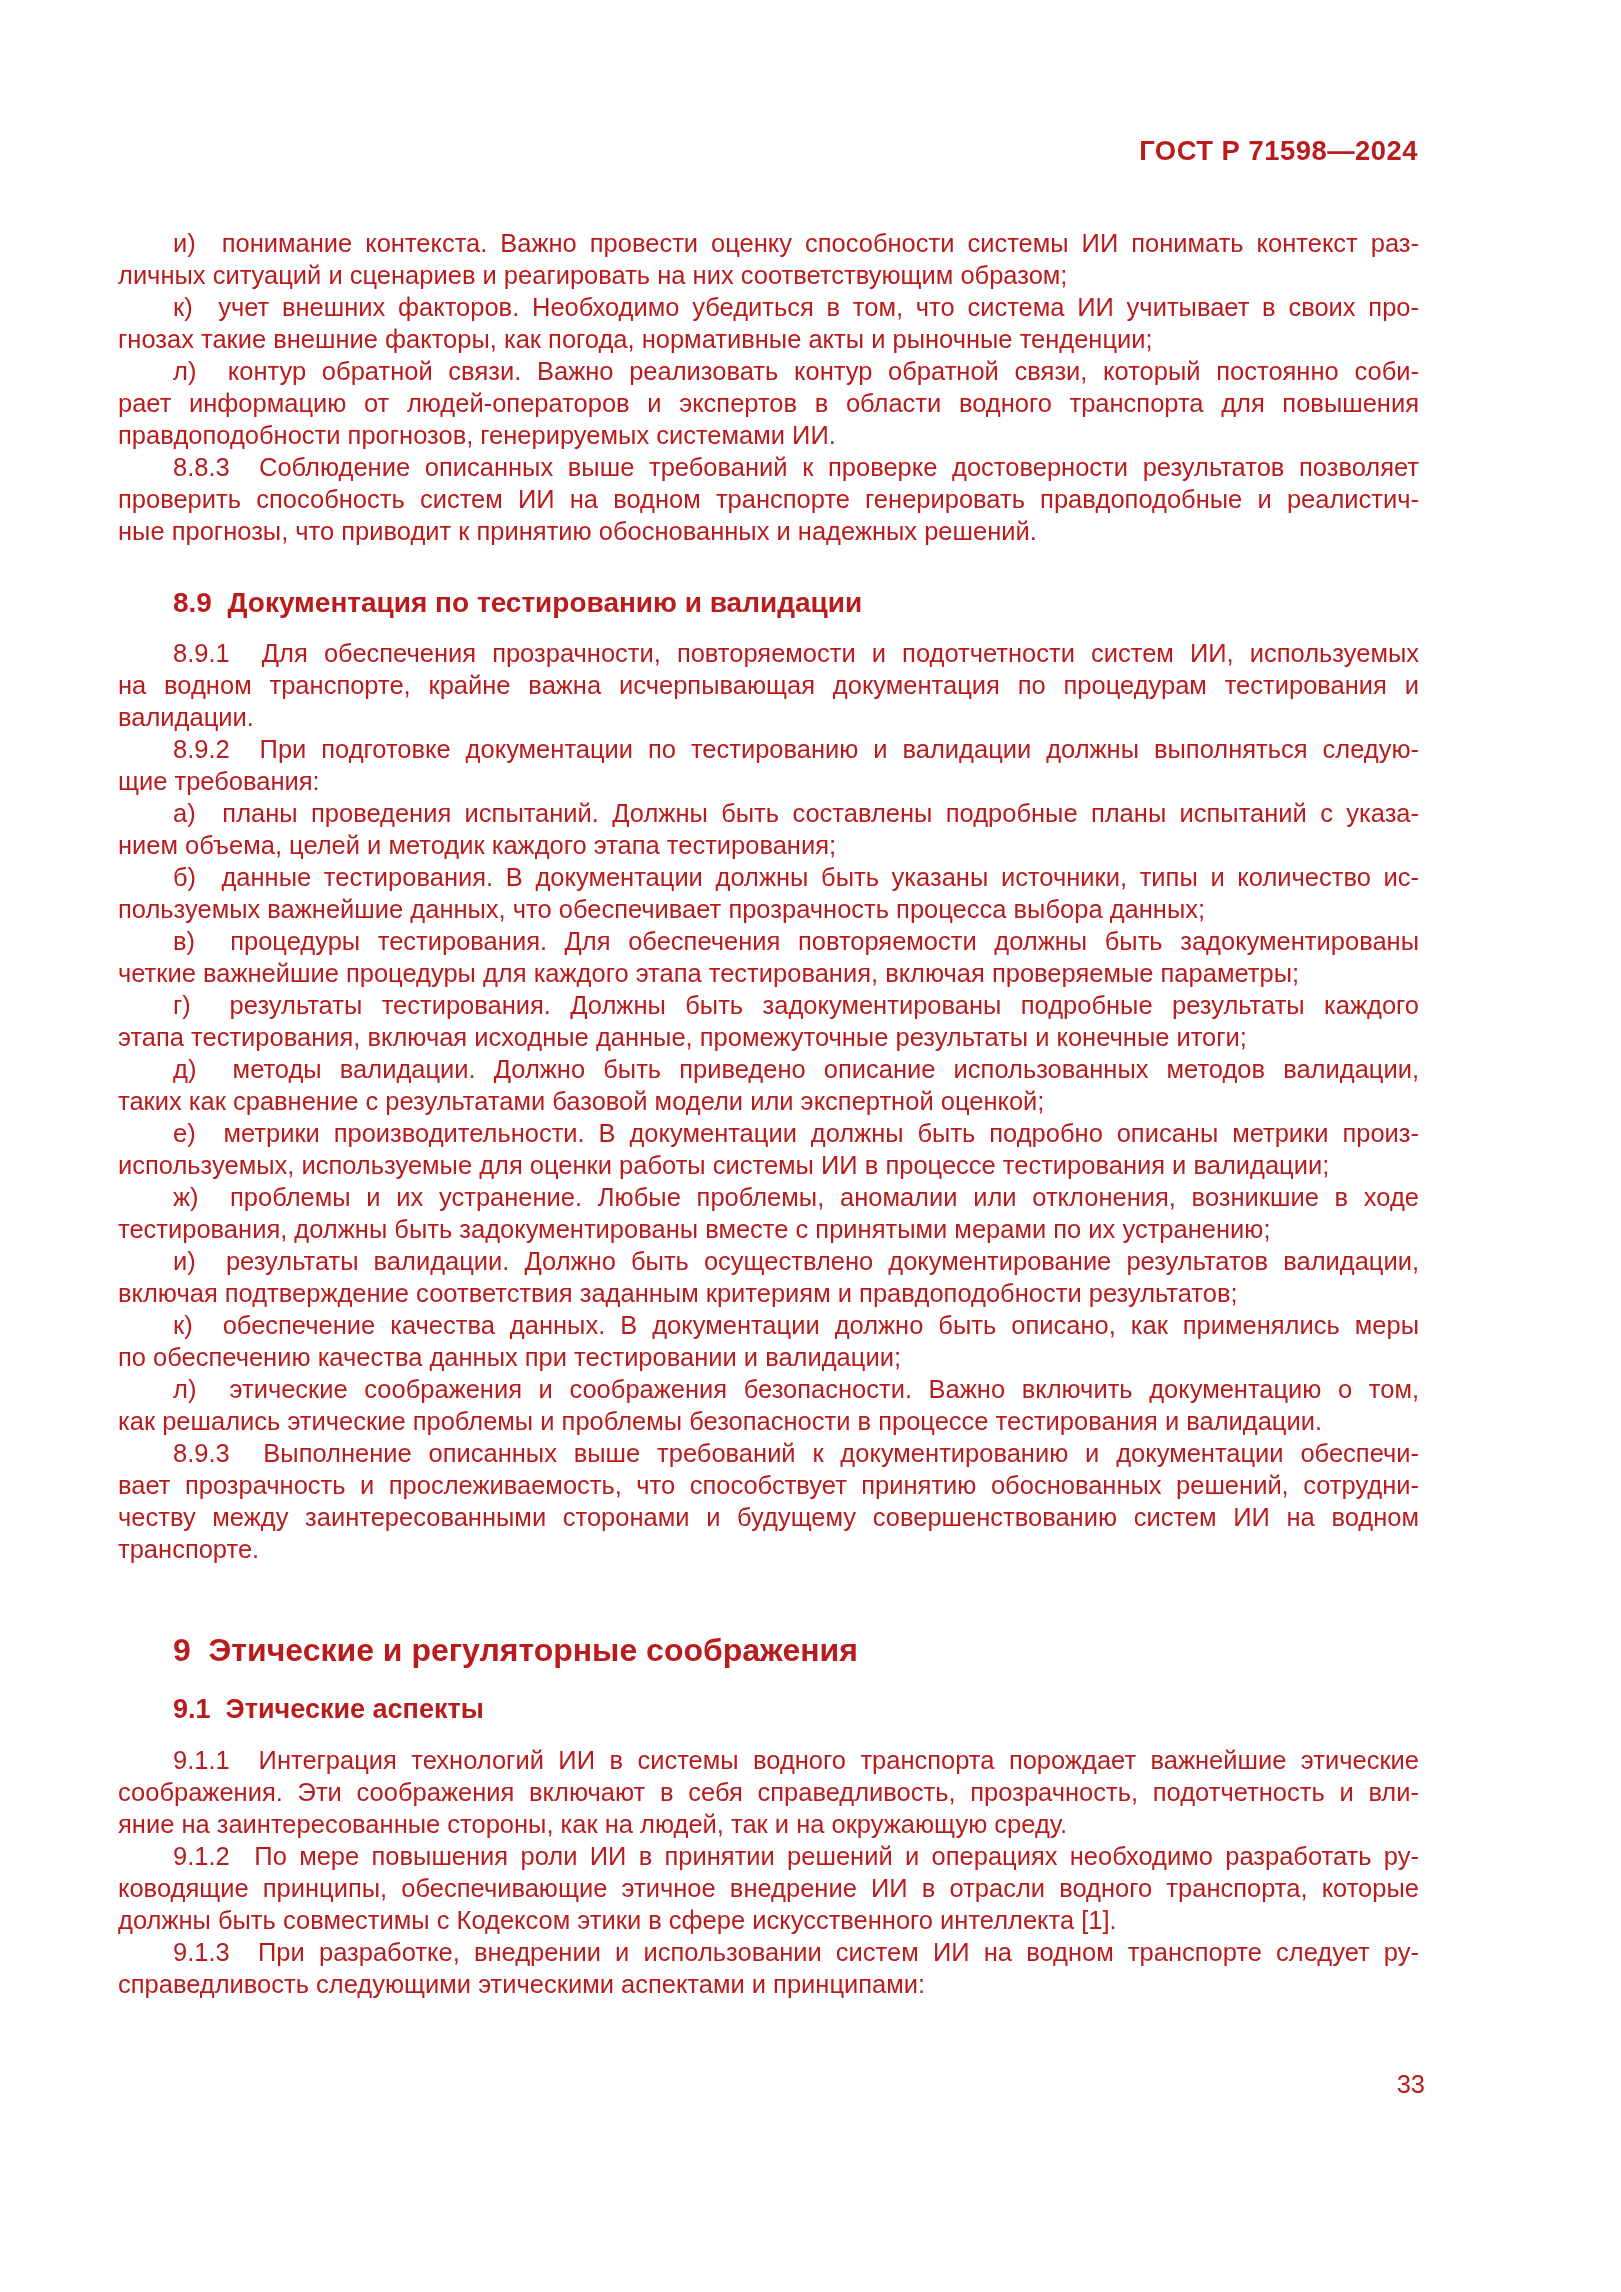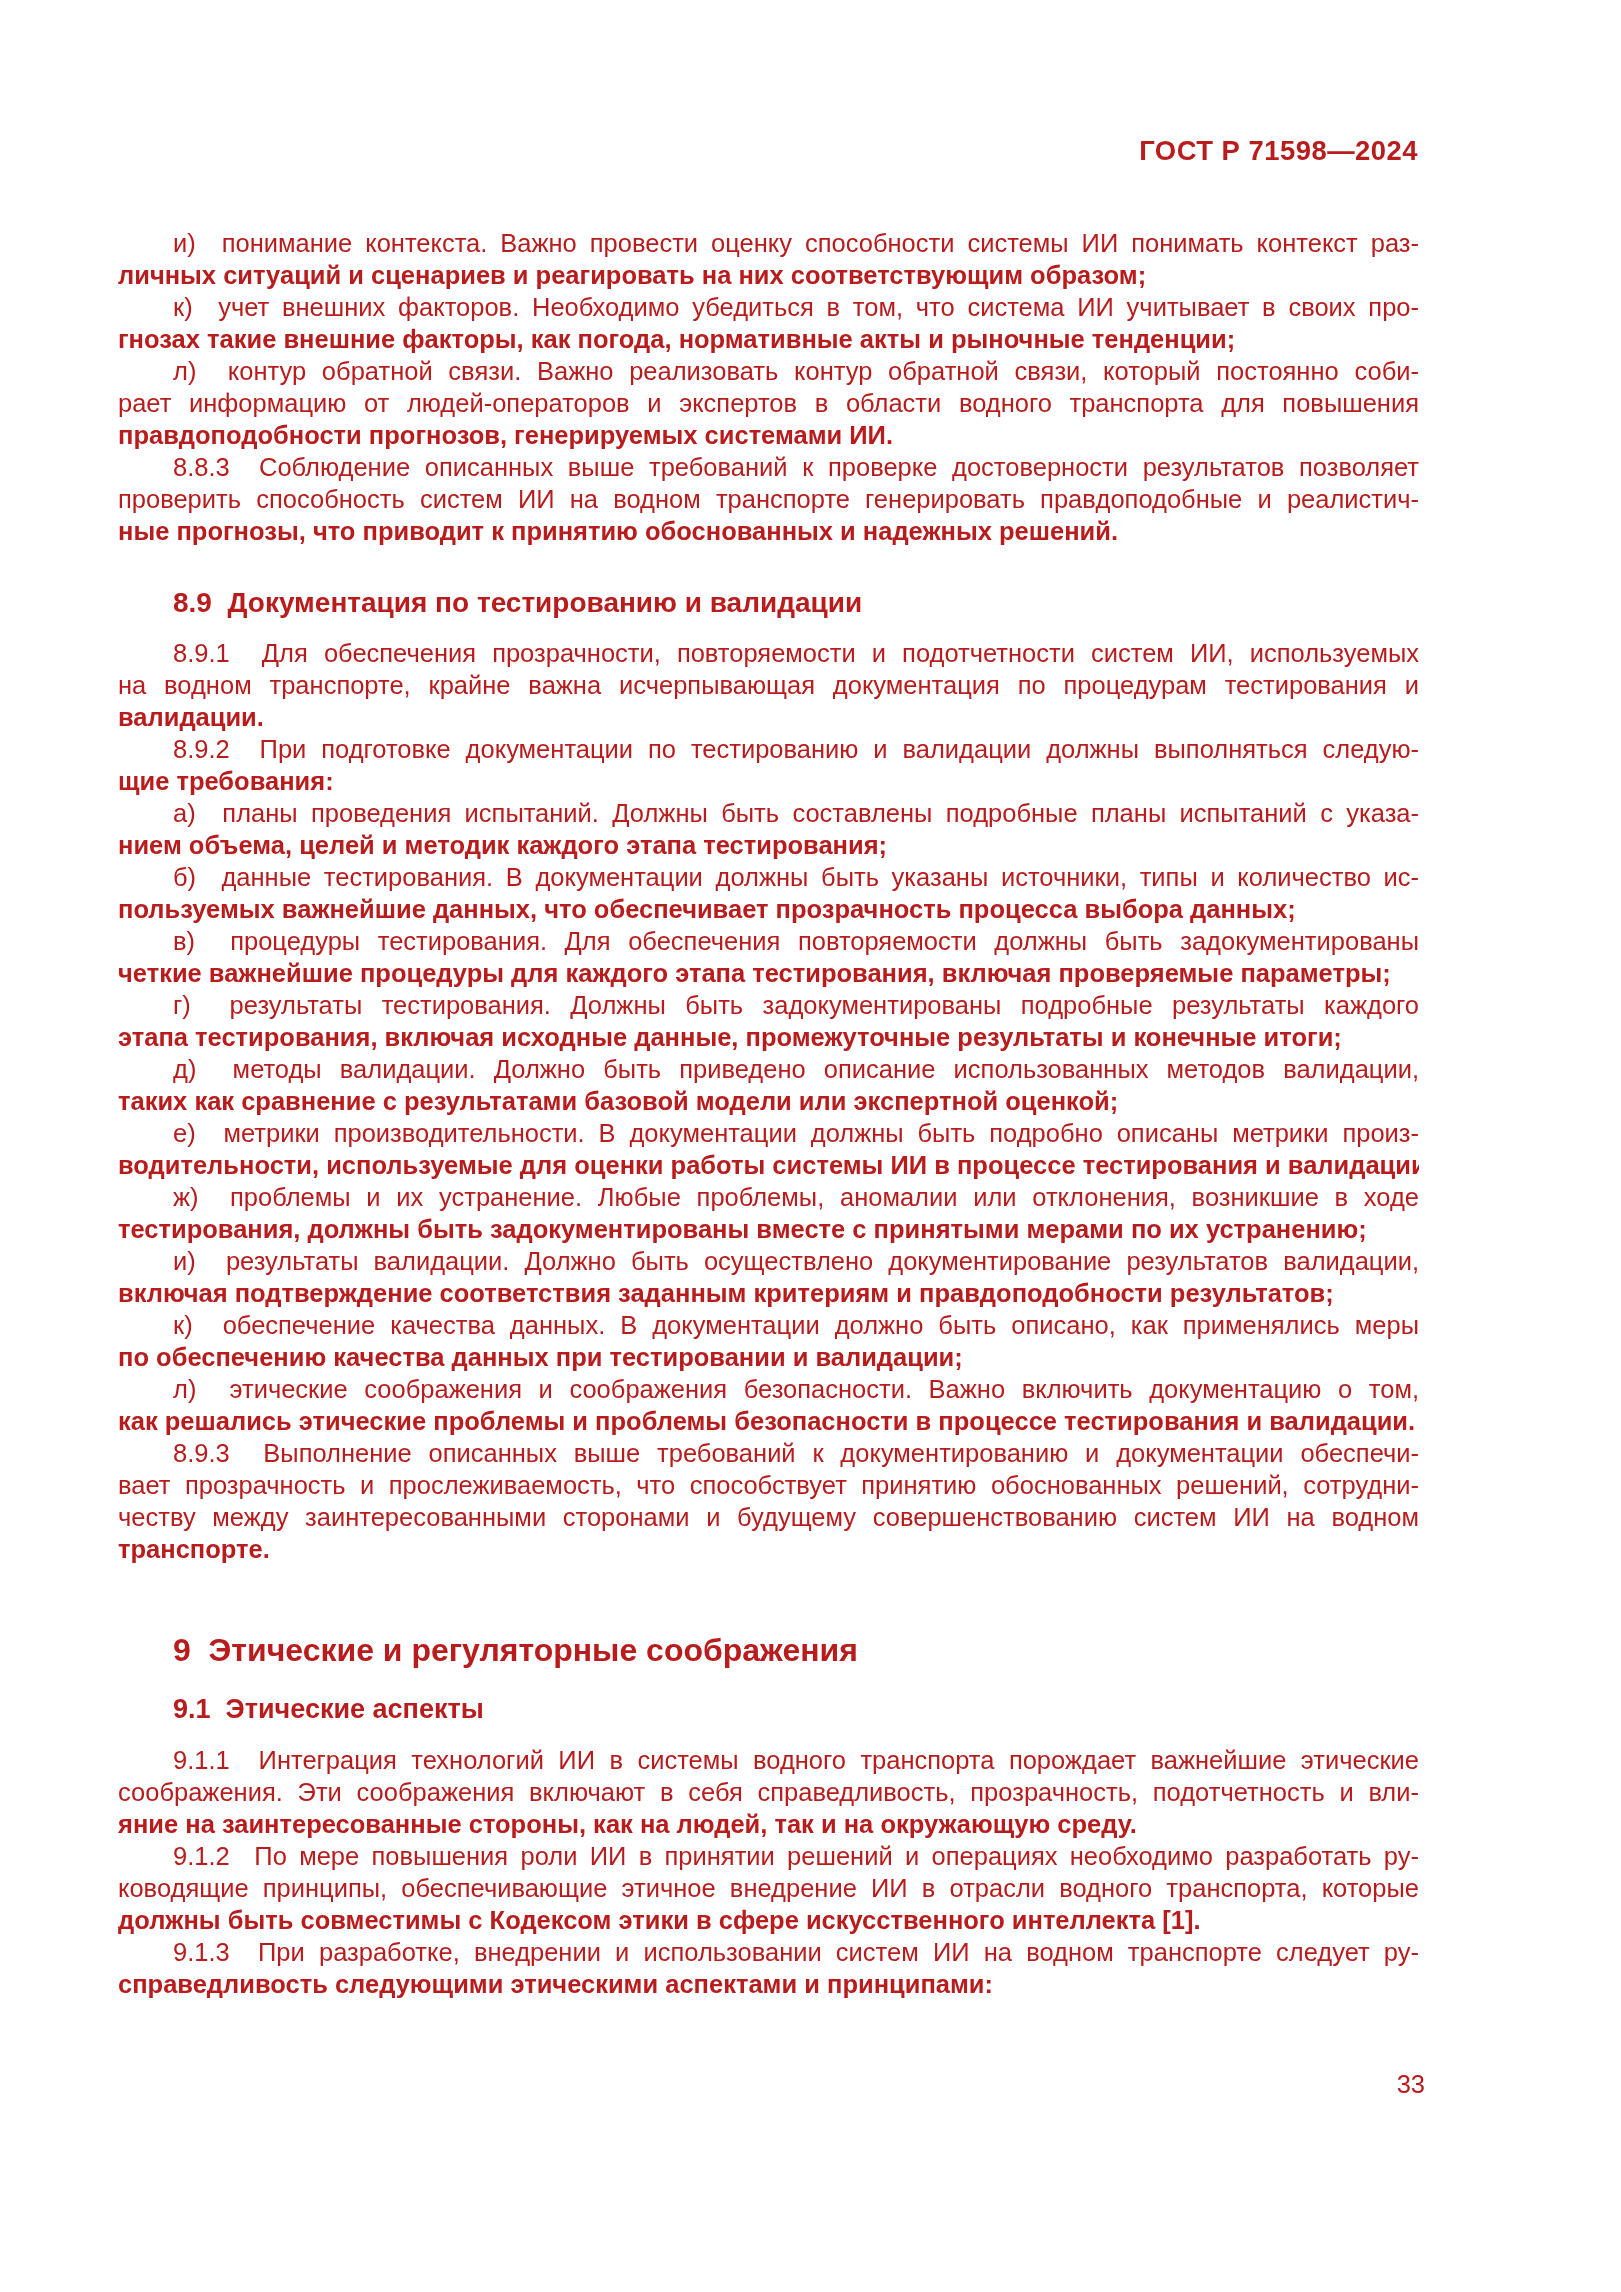--- a/index.html
+++ b/index.html
@@ -31,21 +31,20 @@
   .para { font-size: 25.5px; line-height: 32px; margin: 0; }
   .para .txt-line {
     text-align: justify;
     text-align-last: justify;
     white-space: nowrap;
     overflow: hidden;
   }
   .para .txt-line.last {
     text-align: center;
     text-align-last: left;
-    font-weight: bold;
   }
   .para .txt-line:first-child { text-indent: 55px; }
   .h-sub {
     font-size: 28px;
     font-weight: bold;
     line-height: 33px;
     margin: 39px 0 17.6px 55px;
     white-space: nowrap;
   }
   .h-main {
@@ -122,21 +121,21 @@
     <div class="para">
         <div class="txt-line">г)&nbsp; результаты тестирования. Должны быть задокументированы подробные результаты каждого</div>
         <div class="txt-line last">этапа тестирования, включая исходные данные, промежуточные результаты и конечные итоги;</div>
       </div>
     <div class="para">
         <div class="txt-line">д)&nbsp; методы валидации. Должно быть приведено описание использованных методов валидации,</div>
         <div class="txt-line last">таких как сравнение с результатами базовой модели или экспертной оценкой;</div>
       </div>
     <div class="para">
         <div class="txt-line">е)&nbsp; метрики производительности. В документации должны быть подробно описаны метрики произ-</div>
-        <div class="txt-line last">водительности, используемые для оценки работы системы ИИ в процессе тестирования и валидации;</div>
+        <div class="txt-line last">используемых, используемые для оценки работы системы ИИ в процессе тестирования и валидации;</div>
       </div>
     <div class="para">
         <div class="txt-line">ж)&nbsp; проблемы и их устранение. Любые проблемы, аномалии или отклонения, возникшие в ходе</div>
         <div class="txt-line last">тестирования, должны быть задокументированы вместе с принятыми мерами по их устранению;</div>
       </div>
     <div class="para">
         <div class="txt-line">и)&nbsp; результаты валидации. Должно быть осуществлено документирование результатов валидации,</div>
         <div class="txt-line last">включая подтверждение соответствия заданным критериям и правдоподобности результатов;</div>
       </div>
     <div class="para">

